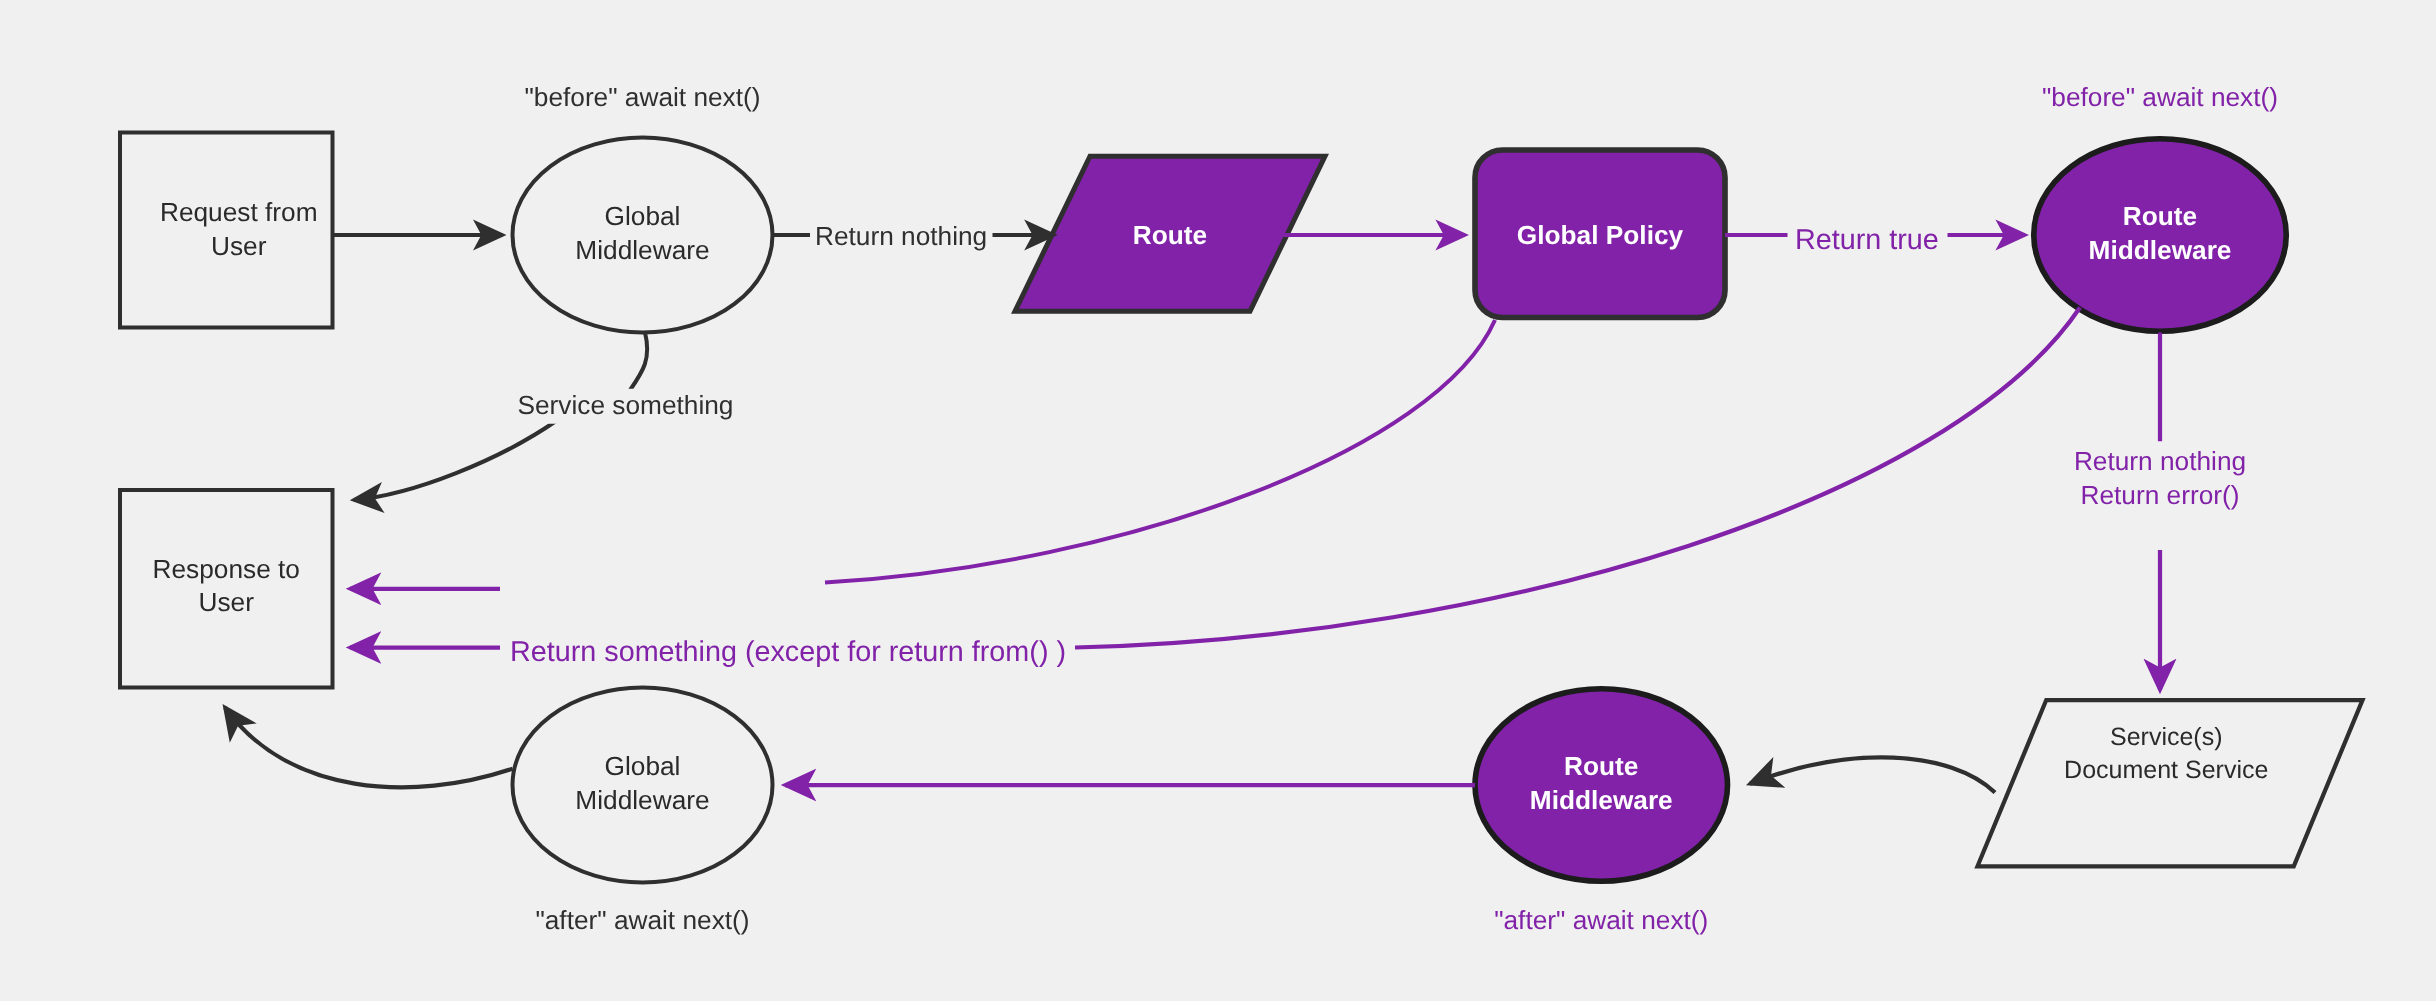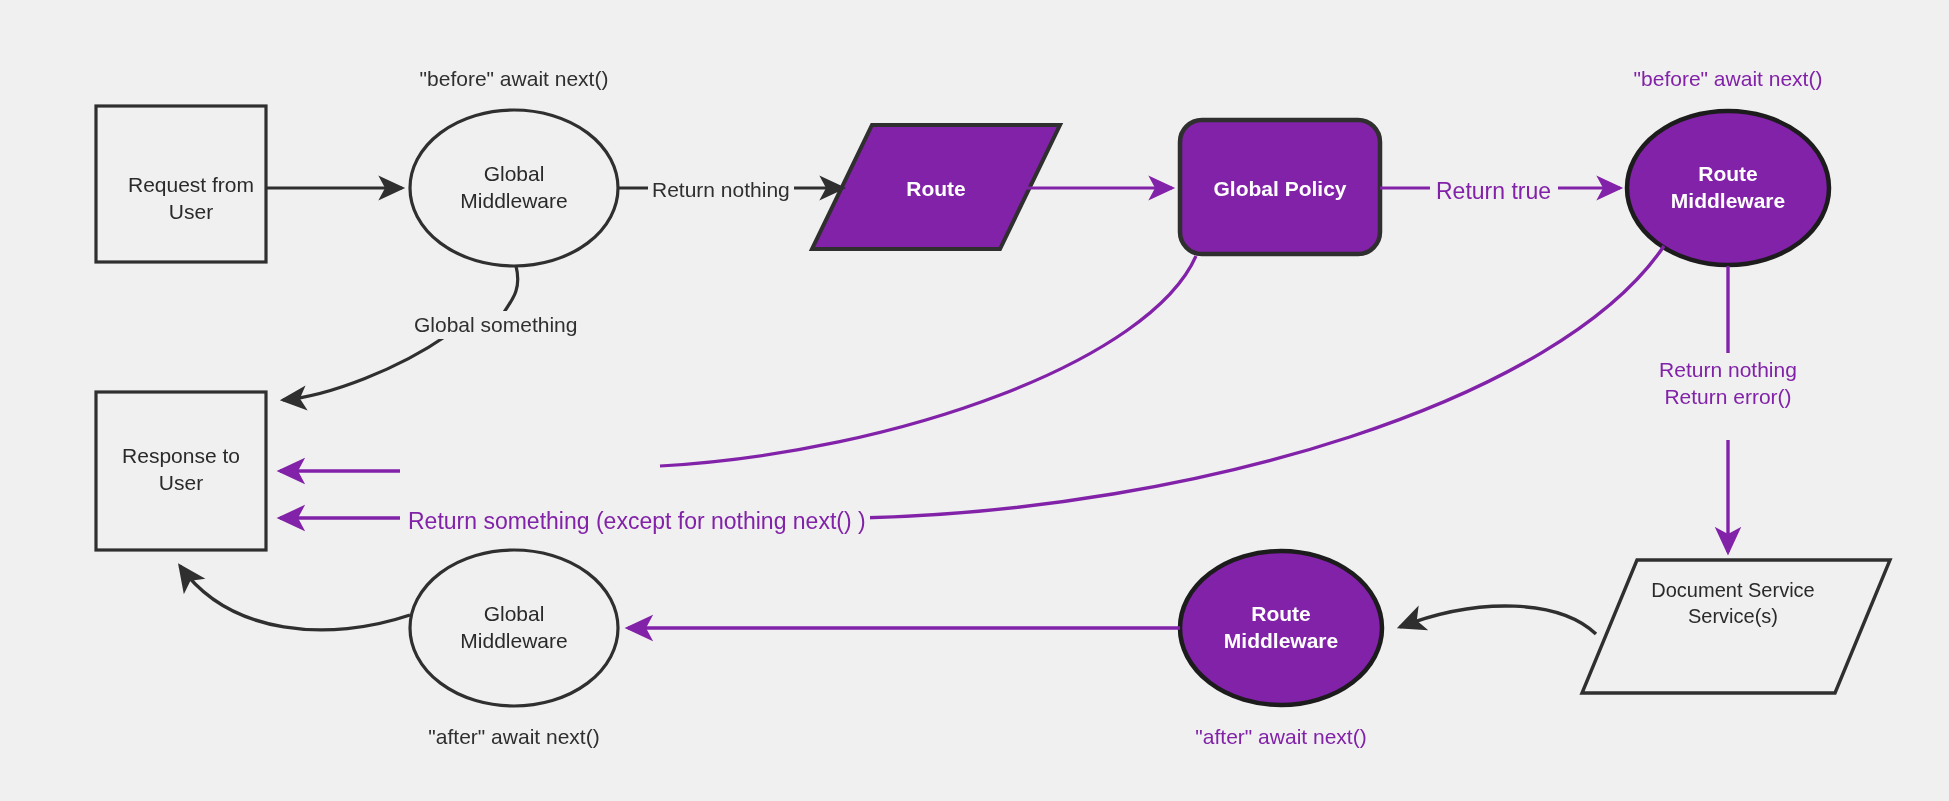--- a/index.html
+++ b/index.html
@@ -120,21 +120,21 @@
     <line x1="1728" y1="266" x2="1728" y2="353" stroke="#8122a8" stroke-width="3.4"></line>
     <line x1="1728" y1="440" x2="1728" y2="552" stroke="#8122a8" stroke-width="3.4" marker-end="url(#arrowPurple)"></line>
 
     <path d="M 1596,634 C 1560,600 1480,596 1400,627" fill="none" stroke="#2f2f2f" stroke-width="3.4" marker-end="url(#arrowDark)"></path>
 
     <line x1="1180" y1="628" x2="628" y2="628" stroke="#8122a8" stroke-width="3.4" marker-end="url(#arrowPurple)"></line>
 
     <path d="M 410,615 C 330,642 230,636 180,566" fill="none" stroke="#2f2f2f" stroke-width="3.4" marker-end="url(#arrowDark)"></path>
   </svg>
 
-  <div class="node-label lbl-dark" style="left:96px; top:172px; width:190px;">
+  <div class="node-label lbl-dark" style="left:96px; top:158px; width:190px;">
     <div>Request from</div>
     <div>User</div>
   </div>
 
   <div class="node-label lbl-dark" style="left:410px; top:161px; width:208px;">
     <div>Global</div>
     <div>Middleware</div>
   </div>
 
   <div class="node-label lbl-white-bold" style="left:842px; top:176px; width:188px;">
@@ -144,52 +144,52 @@
   <div class="node-label lbl-white-bold" style="left:1180px; top:176px; width:200px;">
     <div>Global Policy</div>
   </div>
 
   <div class="node-label lbl-white-bold" style="left:1627px; top:161px; width:202px;">
     <div>Route</div>
     <div>Middleware</div>
   </div>
 
   <div class="node-label lbl-dark" style="left:1610px; top:578px; width:246px; font-size:20px;">
+    <div>Service(s)</div>
     <div>Document Service</div>
-    <div>Service(s)</div>
   </div>
 
   <div class="node-label lbl-white-bold" style="left:1180px; top:601px; width:202px;">
     <div>Route</div>
     <div>Middleware</div>
   </div>
 
   <div class="node-label lbl-dark" style="left:410px; top:601px; width:208px;">
     <div>Global</div>
     <div>Middleware</div>
   </div>
 
   <div class="node-label lbl-dark" style="left:96px; top:443px; width:170px;">
     <div>Response to</div>
     <div>User</div>
   </div>
 
   <div class="edge-label edge-dark" style="left:648px; top:176px;">Return nothing</div>
 
-  <div class="edge-label edge-dark" style="left:410px; top:311px;">Global something</div>
+  <div class="edge-label edge-dark" style="left:410px; top:311px;">Service something</div>
 
   <div class="edge-label edge-purple" style="left:1432px; top:176px;">Return true</div>
 
   <div class="anno anno-purple" style="left:1608px; top:356px; width:240px;">
     <div>Return nothing</div>
     <div>Return error()</div>
   </div>
 
 
-  <div class="edge-label edge-purple" style="left:404px; top:506px;">Return something (except for nothing next() )</div>
+  <div class="edge-label edge-purple" style="left:404px; top:506px;">Return something (except for return from() )</div>
 
   <div class="anno anno-dark" style="left:414px; top:65px; width:200px;">"before" await next()</div>
 
   <div class="anno anno-purple" style="left:1628px; top:65px; width:200px;">"before" await next()</div>
 
   <div class="anno anno-dark" style="left:416px; top:723px; width:196px;">"after" await next()</div>
 
   <div class="anno anno-purple" style="left:1183px; top:723px; width:196px;">"after" await next()</div>
 
 </div>

